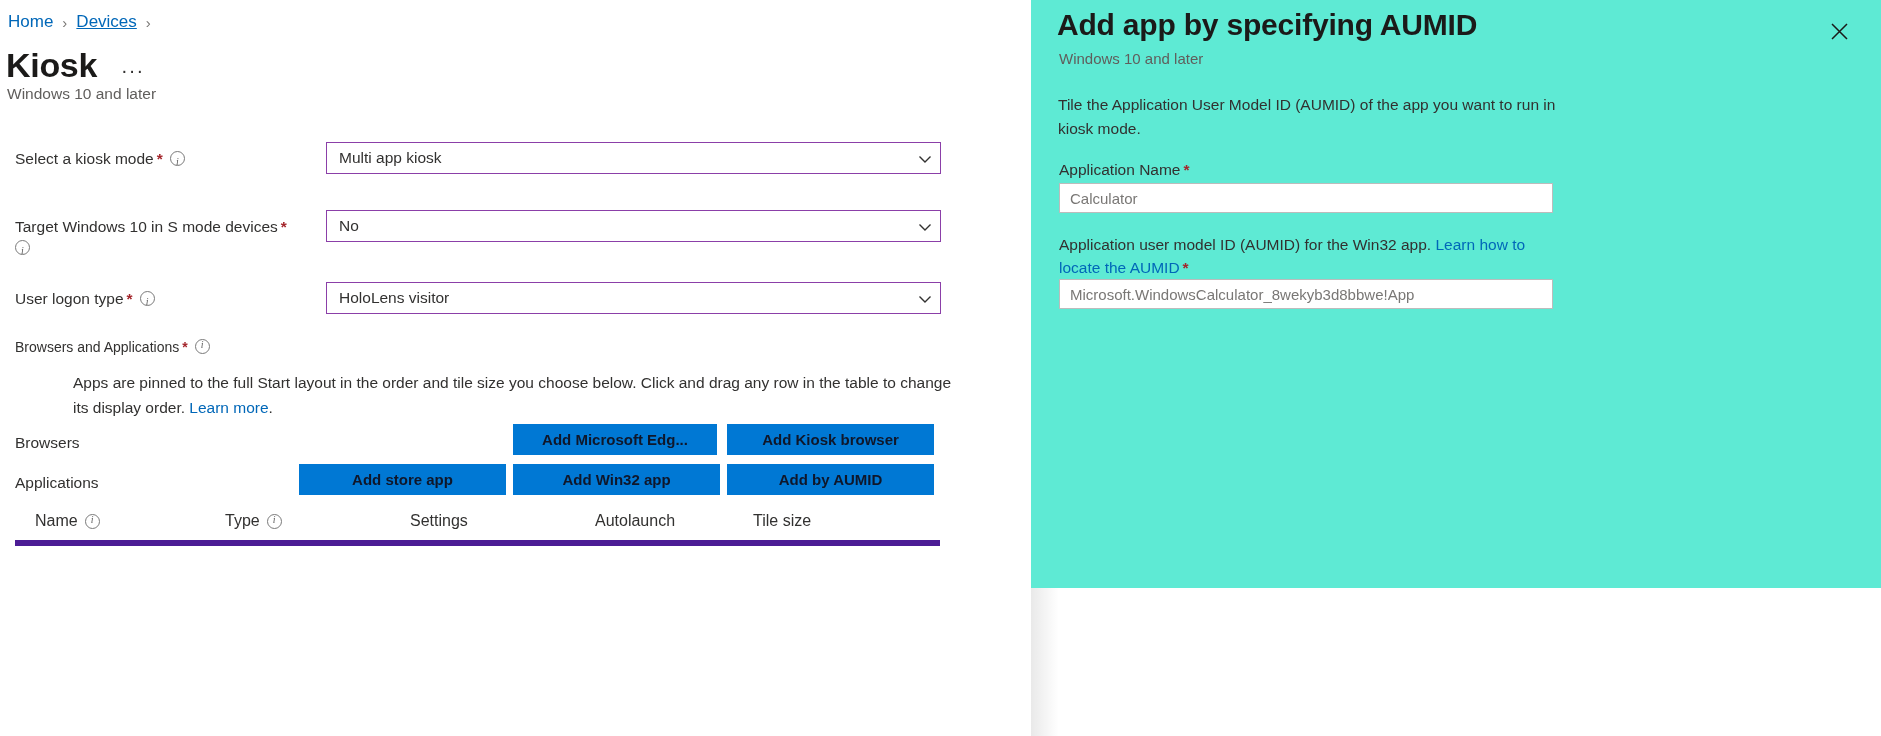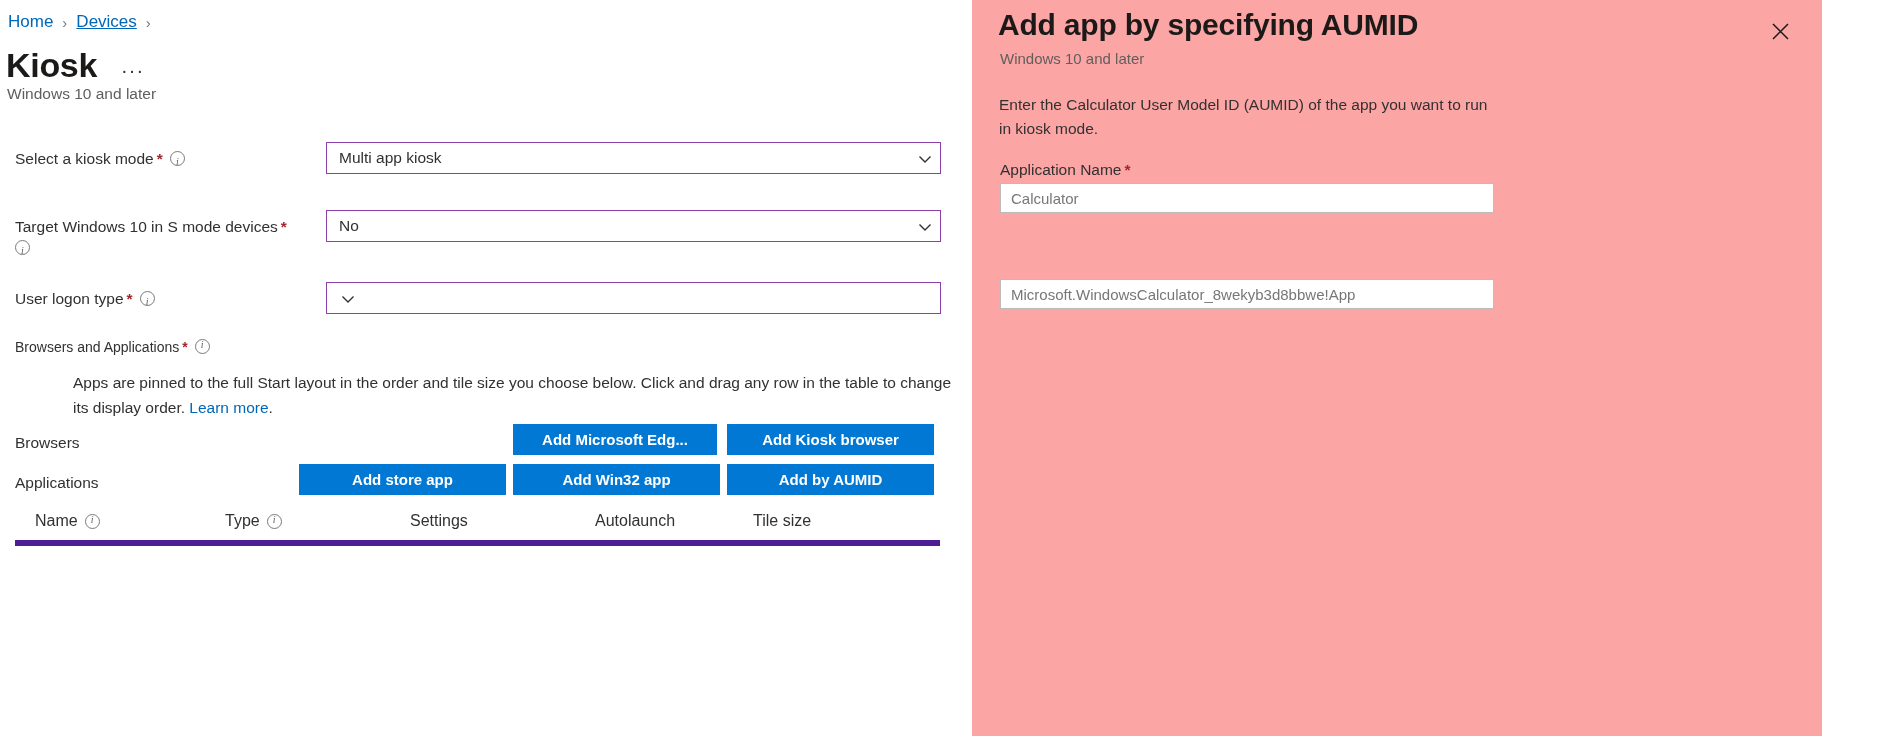--- a/index.html
+++ b/index.html
@@ -41,30 +41,30 @@
   .chev { width: 16px; height: 16px; flex: none; }
   .chev svg { display: block; }
 
   .section-label { position: absolute; left: 15px; font-size: 14px; color: #323130; }
 
   .helper { position: absolute; left: 25px; width: 895px; font-size: 15.5px; color: #323130; line-height: 25px; margin-left: 48px; }
   .a-link { color: #0067b8; text-decoration: none; cursor: pointer; }
 
   .row-label { position: absolute; left: 15px; font-size: 15.5px; color: #323130; }
 
-  .btn { position: absolute; height: 31px; background: #0078d4; color: #ffffff; border: none;
+  .btn { position: absolute; height: 31px; background: #0078d4; color: #0f172a; border: none;
          font-family: "Liberation Sans", sans-serif; font-size: 15px; font-weight: 700;
          display: flex; align-items: center; justify-content: center; cursor: pointer; }
 
   .tbl-head { position: absolute; left: 15px; top: 638px; width: 925px; height: 34px;
               border-bottom: 6px solid #4c1d95; }
   .th { position: absolute; top: 0; font-size: 16px; color: #323130; display: flex; align-items: center; }
 
   
-  .panel { position: absolute; left: 972px; top: 0; width: 850px; height: 736px; background: #fca5a5; }
+  .panel { position: absolute; left: 1031px; top: 0; width: 850px; height: 588px; background: #5eead4; }
   .panel-shadow { position: absolute; left: 1031px; top: 0; width: 28px; height: 736px;
                   background: linear-gradient(to right, rgba(0,0,0,0.085), rgba(0,0,0,0.0)); }
 
   .panel-title { position: absolute; left: 26px; top: 8px; font-size: 30px; font-weight: 600; color: #1b1a19;
                  letter-spacing: -0.2px; }
   .panel-sub { position: absolute; left: 28px; top: 50px; font-size: 15px; color: #605e5c; }
   .panel-close { position: absolute; left: 790px; top: 13px; width: 36px; height: 36px; display: flex;
                  align-items: center; justify-content: center; cursor: pointer; }
 
   .panel-desc { position: absolute; left: 27px; top: 93px; width: 500px; font-size: 15.5px; color: #323130;
@@ -120,20 +120,21 @@
             </svg>
         </span>
       </div>
     </div>
 
     <div class="form-row" style="top:288px;">
       <div class="form-label" style="top:0px;">
         <span>User logon type</span><span class="req">*</span><span class="info-icon"></span>
       </div>
       <div class="dropdown" style="top:-6px;">
+        <span class="dd-text">HoloLens visitor</span>
         <span class="chev">
           <svg width="18" height="18" viewBox="0 0 18 18">
               <path d="M3.5 6.5 L9 12 L14.5 6.5" fill="none" stroke="#323130" stroke-width="1.4"></path>
             </svg>
         </span>
       </div>
     </div>
 
     <div class="section-label" style="top:339px;">
       <span>Browsers and Applications</span><span class="req">*</span><span class="info-icon"></span>
@@ -179,28 +180,31 @@
   <div class="panel">
 
     <div class="panel-title">Add app by specifying AUMID</div>
     <div class="panel-sub">Windows 10 and later</div>
     <div class="panel-close">
       <svg width="17" height="17" viewBox="0 0 17 17">
           <path d="M1 1 L16 16 M16 1 L1 16" stroke="#1b1a19" stroke-width="1.5" fill="none"></path>
         </svg>
     </div>
 
-    <div class="panel-desc">Enter the Calculator User Model ID (AUMID) of the app you want to run in kiosk mode.</div>
+    <div class="panel-desc">Tile the Application User Model ID (AUMID) of the app you want to run in kiosk mode.</div>
 
     <div class="field-label" style="top:158px;">
       <span>Application Name</span><span class="req">*</span>
     </div>
     <div class="textbox" style="top:183px;">
       <span>Calculator</span>
     </div>
 
+    <div class="field-label" style="top:233px;">
+      <span>Application user model ID (AUMID) for the Win32 app. </span><span class="a-link">Learn how to locate the AUMID</span><span class="req">*</span>
+    </div>
     <div class="textbox" style="top:279px;">
       <span>Microsoft.WindowsCalculator_8wekyb3d8bbwe!App</span>
     </div>
 
   </div>
 
 </div>
 
 </body></html>

